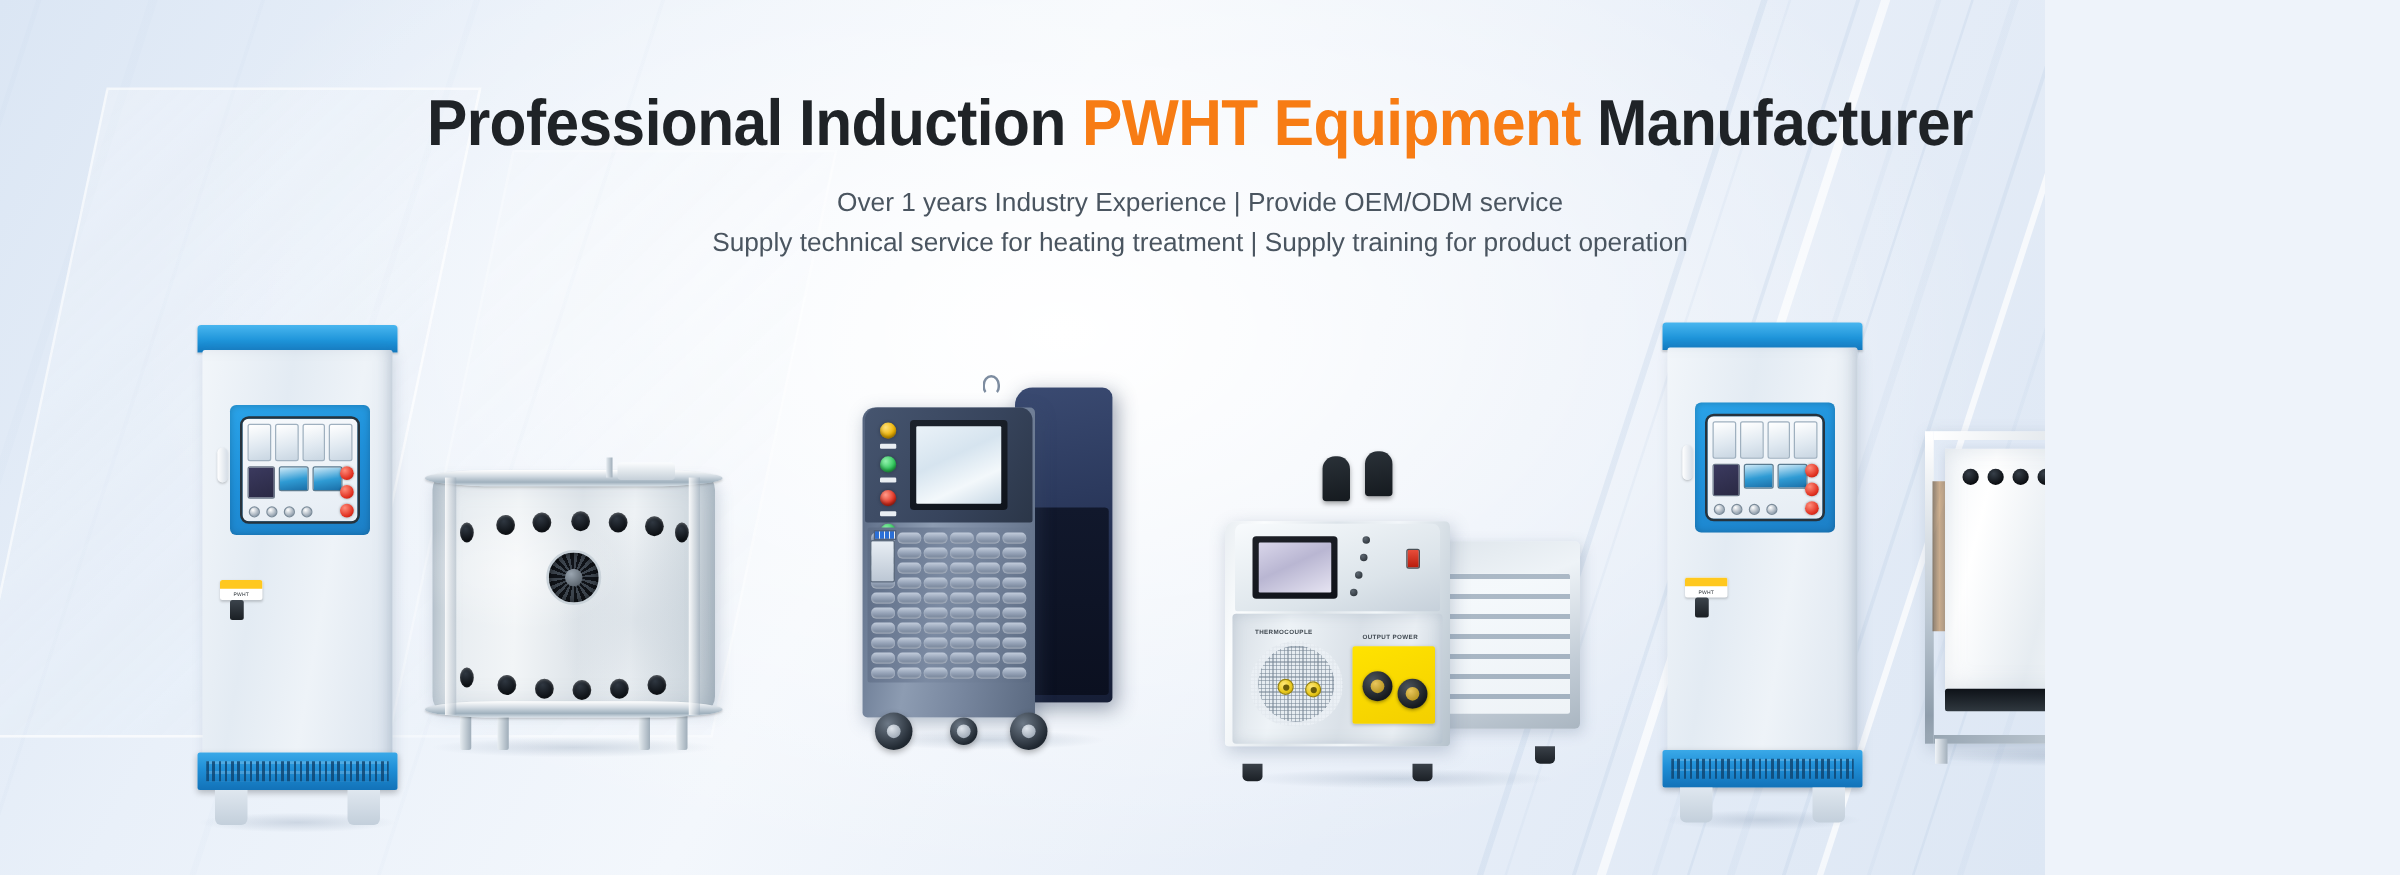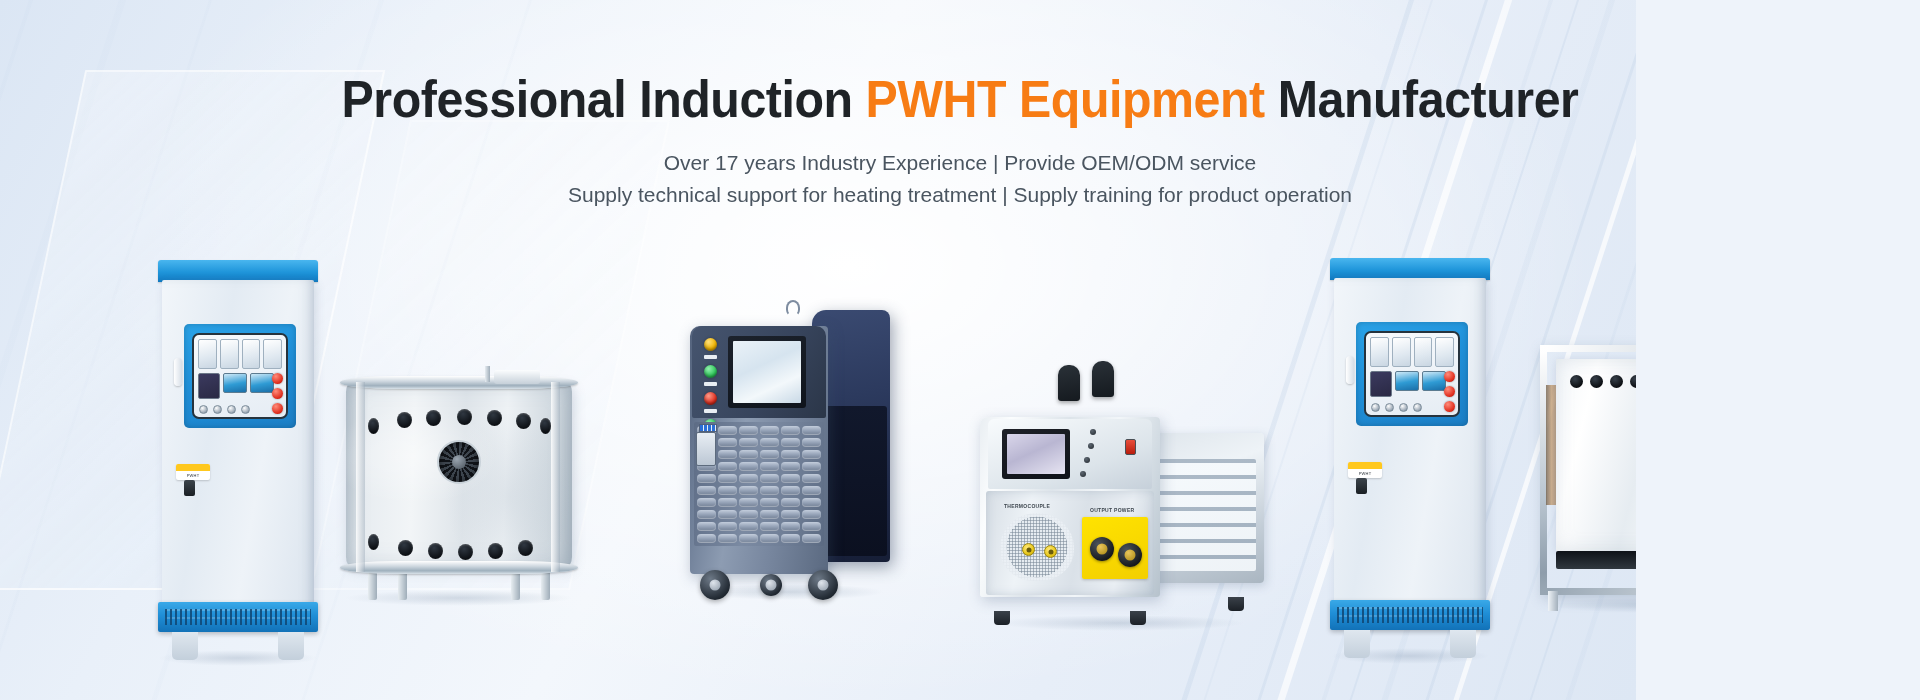--- a/index.html
+++ b/index.html
@@ -487,22 +487,22 @@
     <div class="streak soft" style="left:470px; width:5px; opacity:.12;"></div>
     <div class="streak soft" style="left:620px; width:3px; opacity:.12;"></div>
   </div>
 
   <div class="panel-shape" style="left:30px; top:70px; width:300px; height:520px;"></div>
   <div class="panel-shape" style="left:360px; top:120px; width:260px; height:470px; opacity:.45;"></div>
 
   <div class="text-wrap">
     <h1 class="headline"><span>Professional Induction </span><span class="hl">PWHT Equipment</span><span> Manufacturer</span></h1>
     <div class="sub">
-      <span class="line1">Over 17 years Industry Experience | Provide OEM/ODM service</span>
-      <span class="line2">Supply technical support for heating treatment | Supply training for product operation</span>
+      <span class="line1">Over 1 years Industry Experience | Provide OEM/ODM service</span>
+      <span class="line2">Supply technical service for heating treatment | Supply training for product operation</span>
     </div>
   </div>
 
   <div class="products">
 
     <div class="product cabinet" style="left:158px; top:10px;">
       <div class="shadow" style="width:160px;"></div>
       <div class="cab-top"></div>
       <div class="cab-body">
         <div class="cab-panel">

